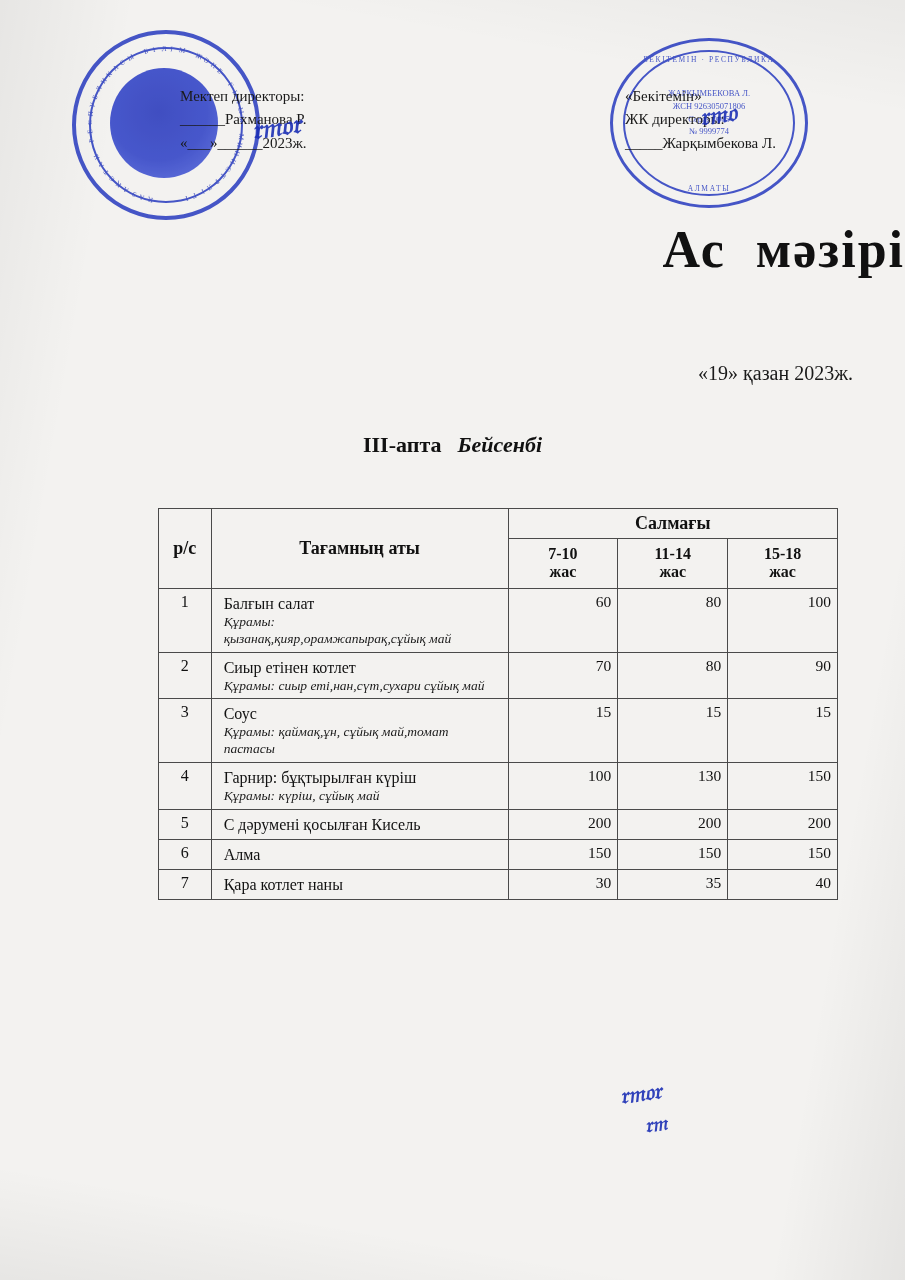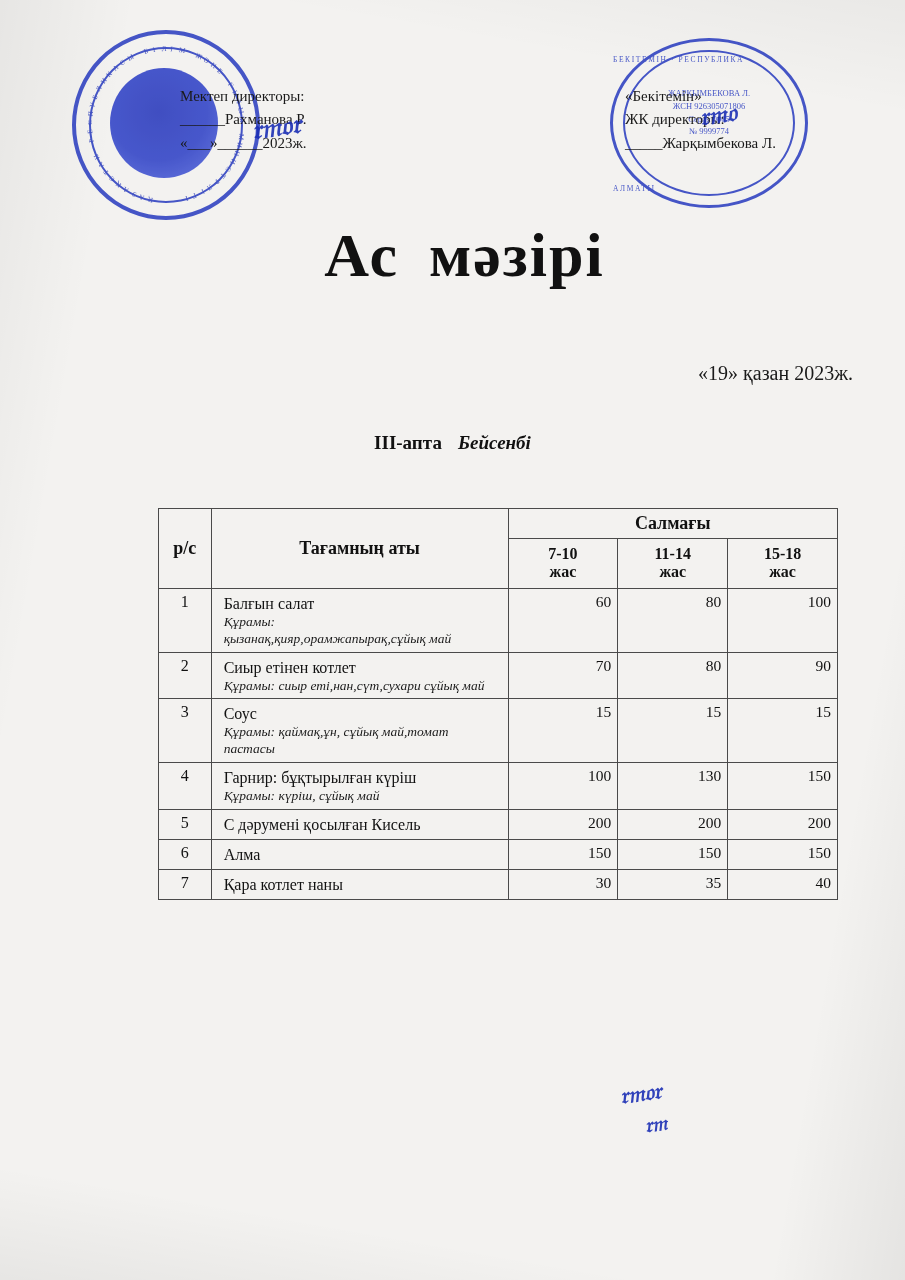--- a/index.html
+++ b/index.html
@@ -115,21 +115,21 @@
     transform: translateX(-50%);
     text-align: center;
     font-size: 8.5px;
     line-height: 1.5;
     color: #1f33bd;
     white-space: nowrap;
   }
   .stamp-right .arc-top, .stamp-right .arc-bottom {
     position: absolute;
     left: 0; right: 0;
-    text-align: left;
+    text-align: center;
     font-size: 7.5px;
     letter-spacing: 1.6px;
     color: #1f33bd;
   }
   .stamp-right .arc-top { top: 14px; }
   .stamp-right .arc-bottom { bottom: 12px; }
 
   
   .sig {
     position: absolute;
@@ -145,22 +145,22 @@
   .sig-2 { left: 700px; top: 100px; font-size: 24px; }
   .sig-3 { left: 620px; top: 1080px; font-size: 22px; }
   .sig-4 { left: 645px; top: 1112px; font-size: 20px; }
 
   
   .doc-title {
     position: absolute;
     left: 0;
     right: 0;
     top: 220px;
-    text-align: center;
-    font-size: 62px;
+    text-align: right;
+    font-size: 52px;
     font-weight: bold;
     letter-spacing: 2px;
     color: #111;
     margin-left: 24px;
   }
   .doc-title .gap { display: inline-block; width: 30px; }
 
   .doc-date {
     position: absolute;
     right: 52px;
@@ -169,21 +169,21 @@
     color: #1a1a1a;
     font-family: Liberation Serif, serif;
   }
 
   .doc-week {
     position: absolute;
     left: 0;
     right: 0;
     top: 432px;
     text-align: center;
-    font-size: 19px;
+    font-size: 22px;
     font-weight: bold;
     color: #111;
   }
   .doc-week .day {
     font-style: italic;
     font-weight: bold;
     margin-left: 16px;
   }
 
   

